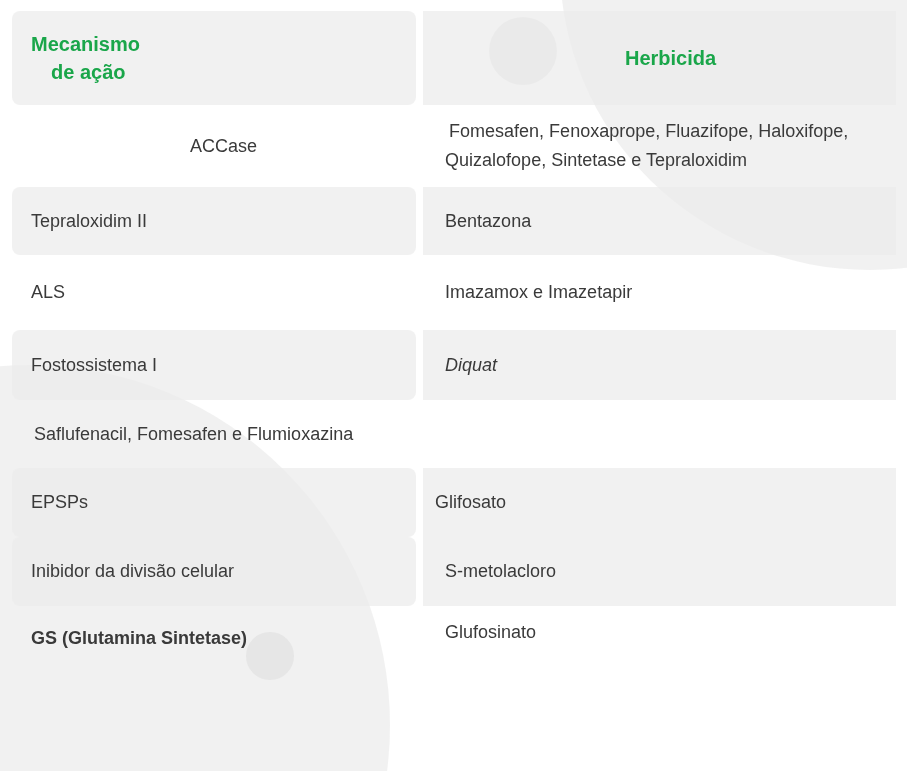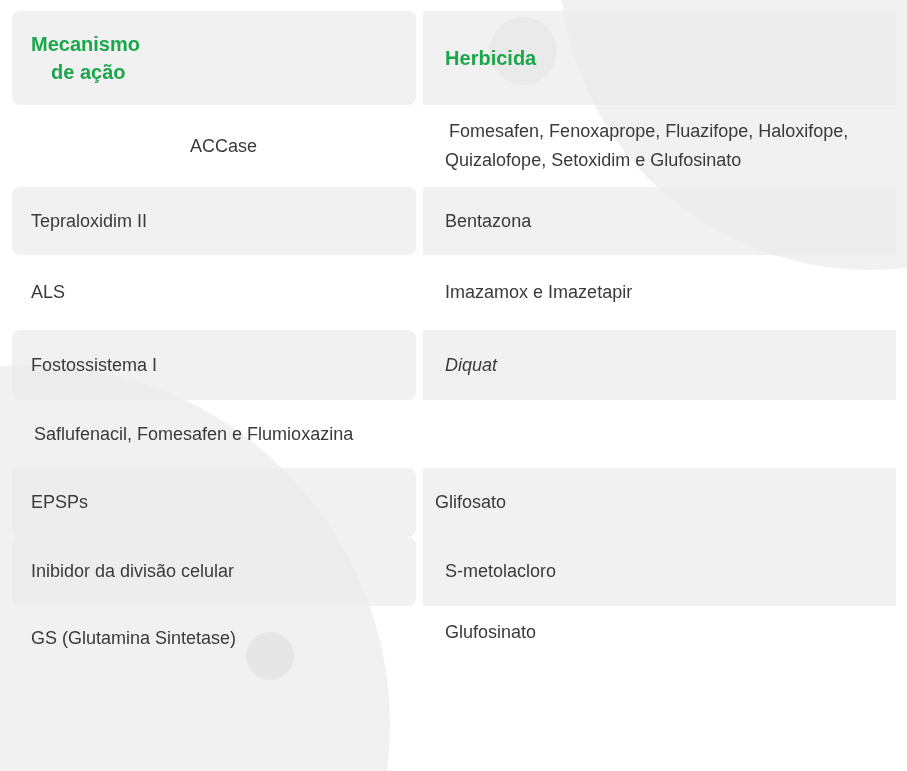--- a/index.html
+++ b/index.html
@@ -107,33 +107,33 @@
 
 <div class="table">
 
   <div class="row header">
     <div class="cell left" style="height:94px;">
       <div>
         <span class="hdr-text">Mecanismo</span>
         <span class="hdr-line2">de ação</span>
       </div>
     </div>
-    <div class="cell right" style="height:94px;">
+    <div class="cell right" style="height:94px;justify-content:center;">
       <span>Herbicida</span>
     </div>
   </div>
 
   <div class="row">
     <div class="cell left" style="height:82px;justify-content:center;">
       <span>ACCase</span>
     </div>
     <div class="cell right" style="height:82px;">
       <div>
         <span style="display:block; padding-left:4px;">Fomesafen, Fenoxaprope, Fluazifope, Haloxifope,</span>
-        <span style="display:block;">Quizalofope, Setoxidim e Glufosinato</span>
+        <span style="display:block;">Quizalofope, Sintetase e Tepraloxidim</span>
       </div>
     </div>
   </div>
 
   <div class="row shaded">
     <div class="cell left" style="height:68px;">
       <span>Tepraloxidim II</span>
     </div>
     <div class="cell right" style="height:68px;">
       <span>Bentazona</span>
@@ -177,21 +177,21 @@
   <div class="row shaded">
     <div class="cell left" style="height:69px;">
       <span>Inibidor da divisão celular</span>
     </div>
     <div class="cell right" style="height:69px;">
       <span>S-metolacloro</span>
     </div>
   </div>
 
   <div class="row">
-    <div class="cell left" style="height:70px; align-items:flex-start; padding-top:18px;">
+    <div class="cell left" style="height:70px; align-items:flex-start; padding-top:18px;font-weight:bold;">
       <span>GS (Glutamina Sintetase)</span>
     </div>
     <div class="cell right" style="height:70px; align-items:flex-start; padding-top:12px;">
       <span>Glufosinato</span>
     </div>
   </div>
 
 </div>
 
 </body></html>

